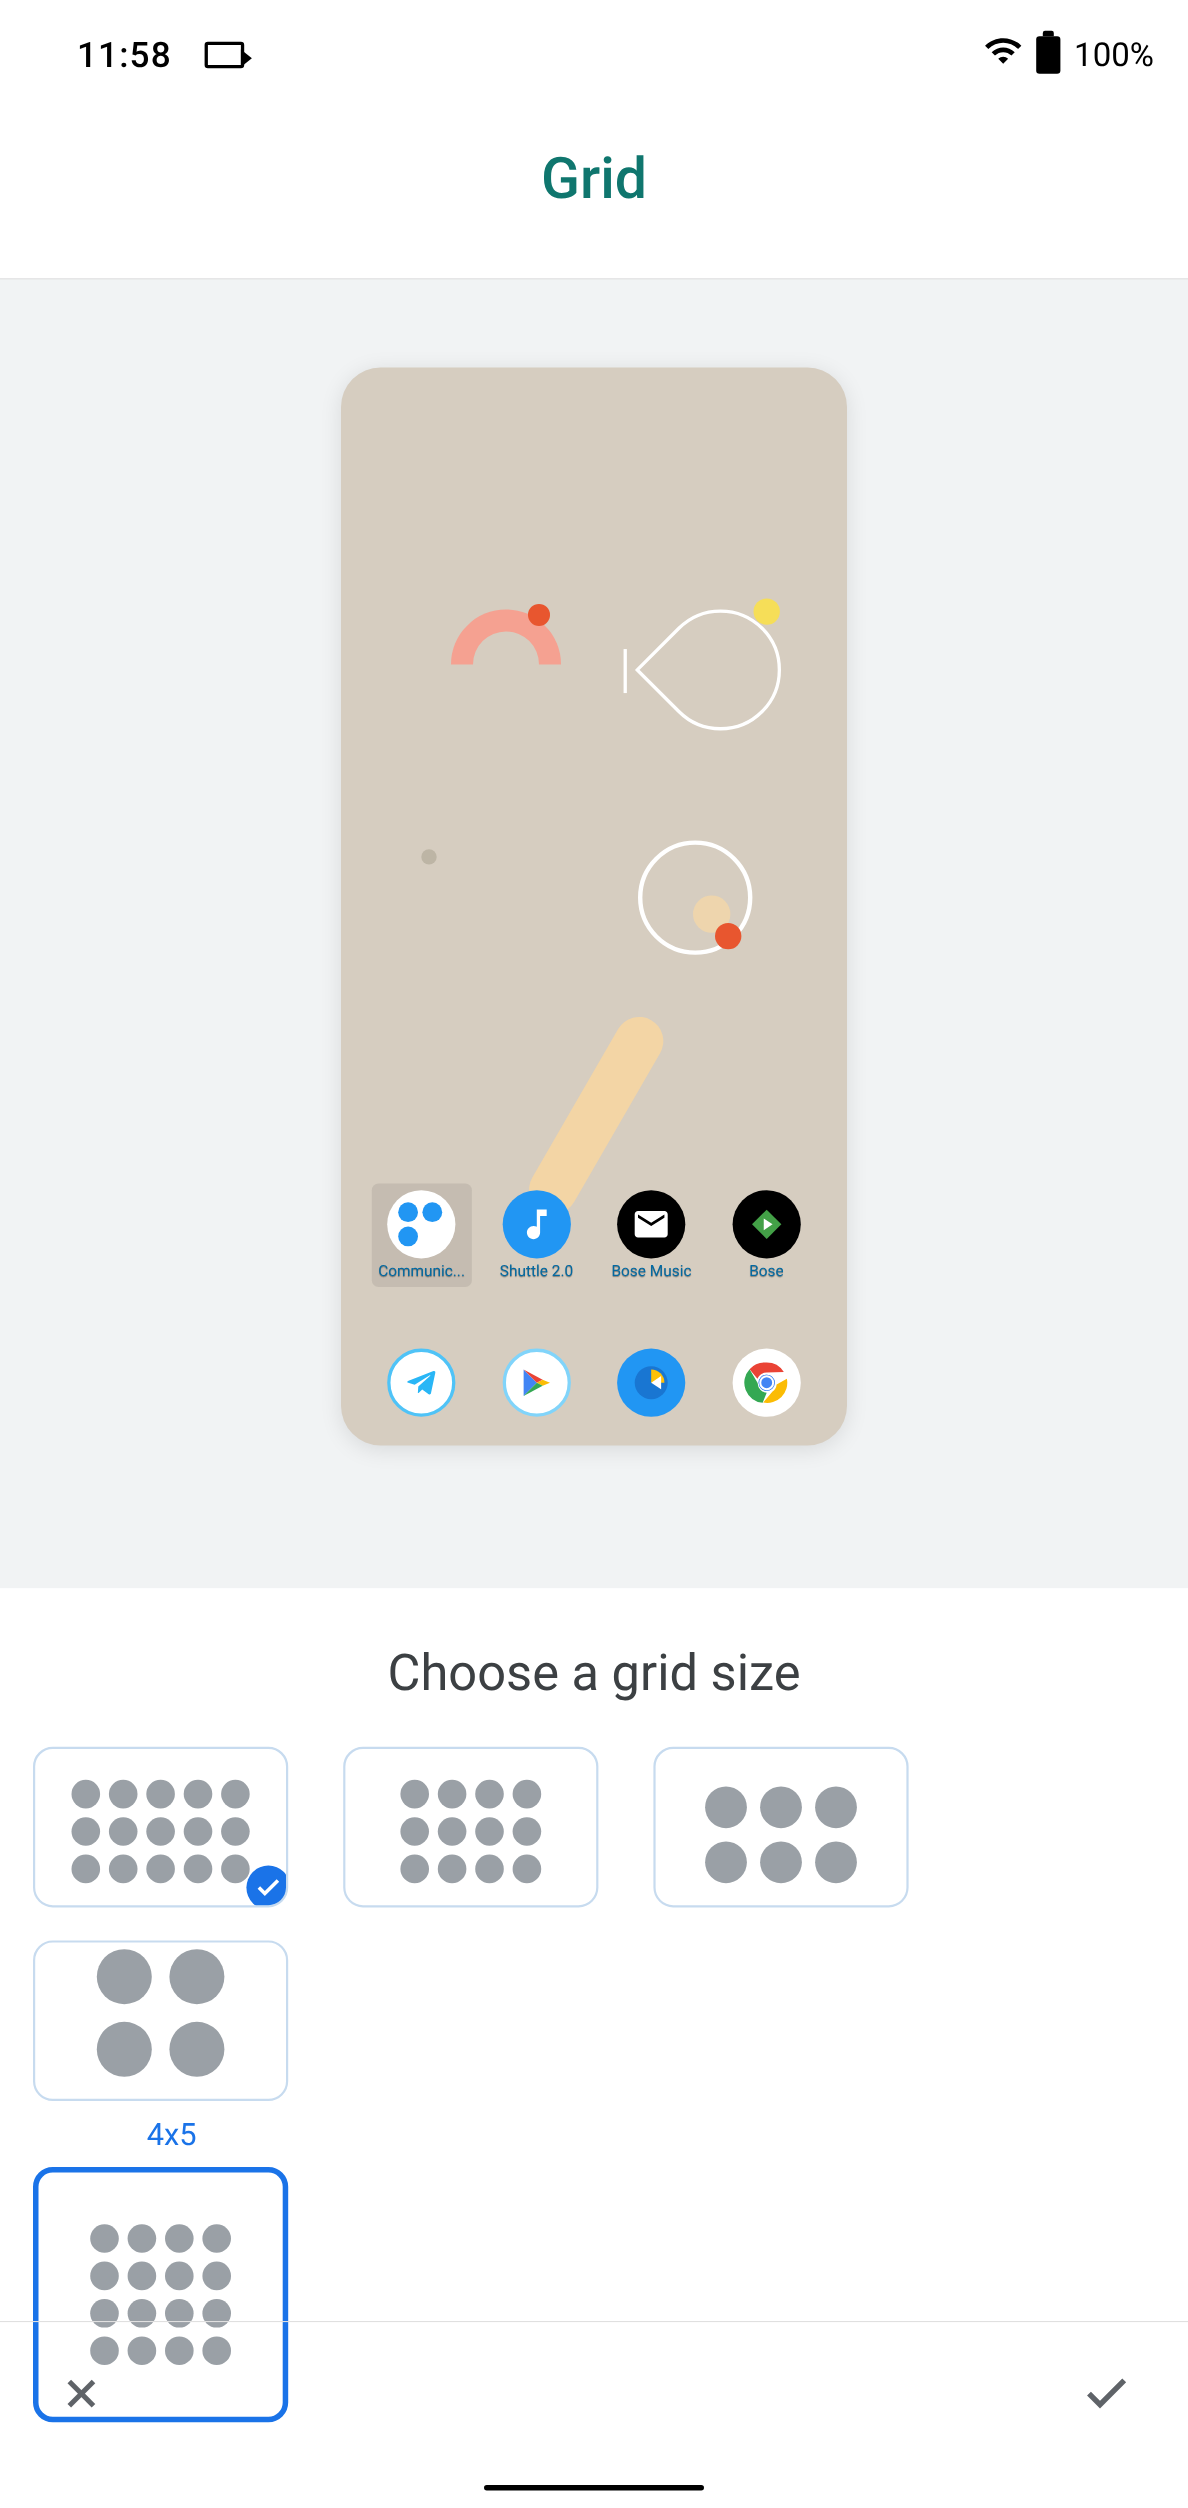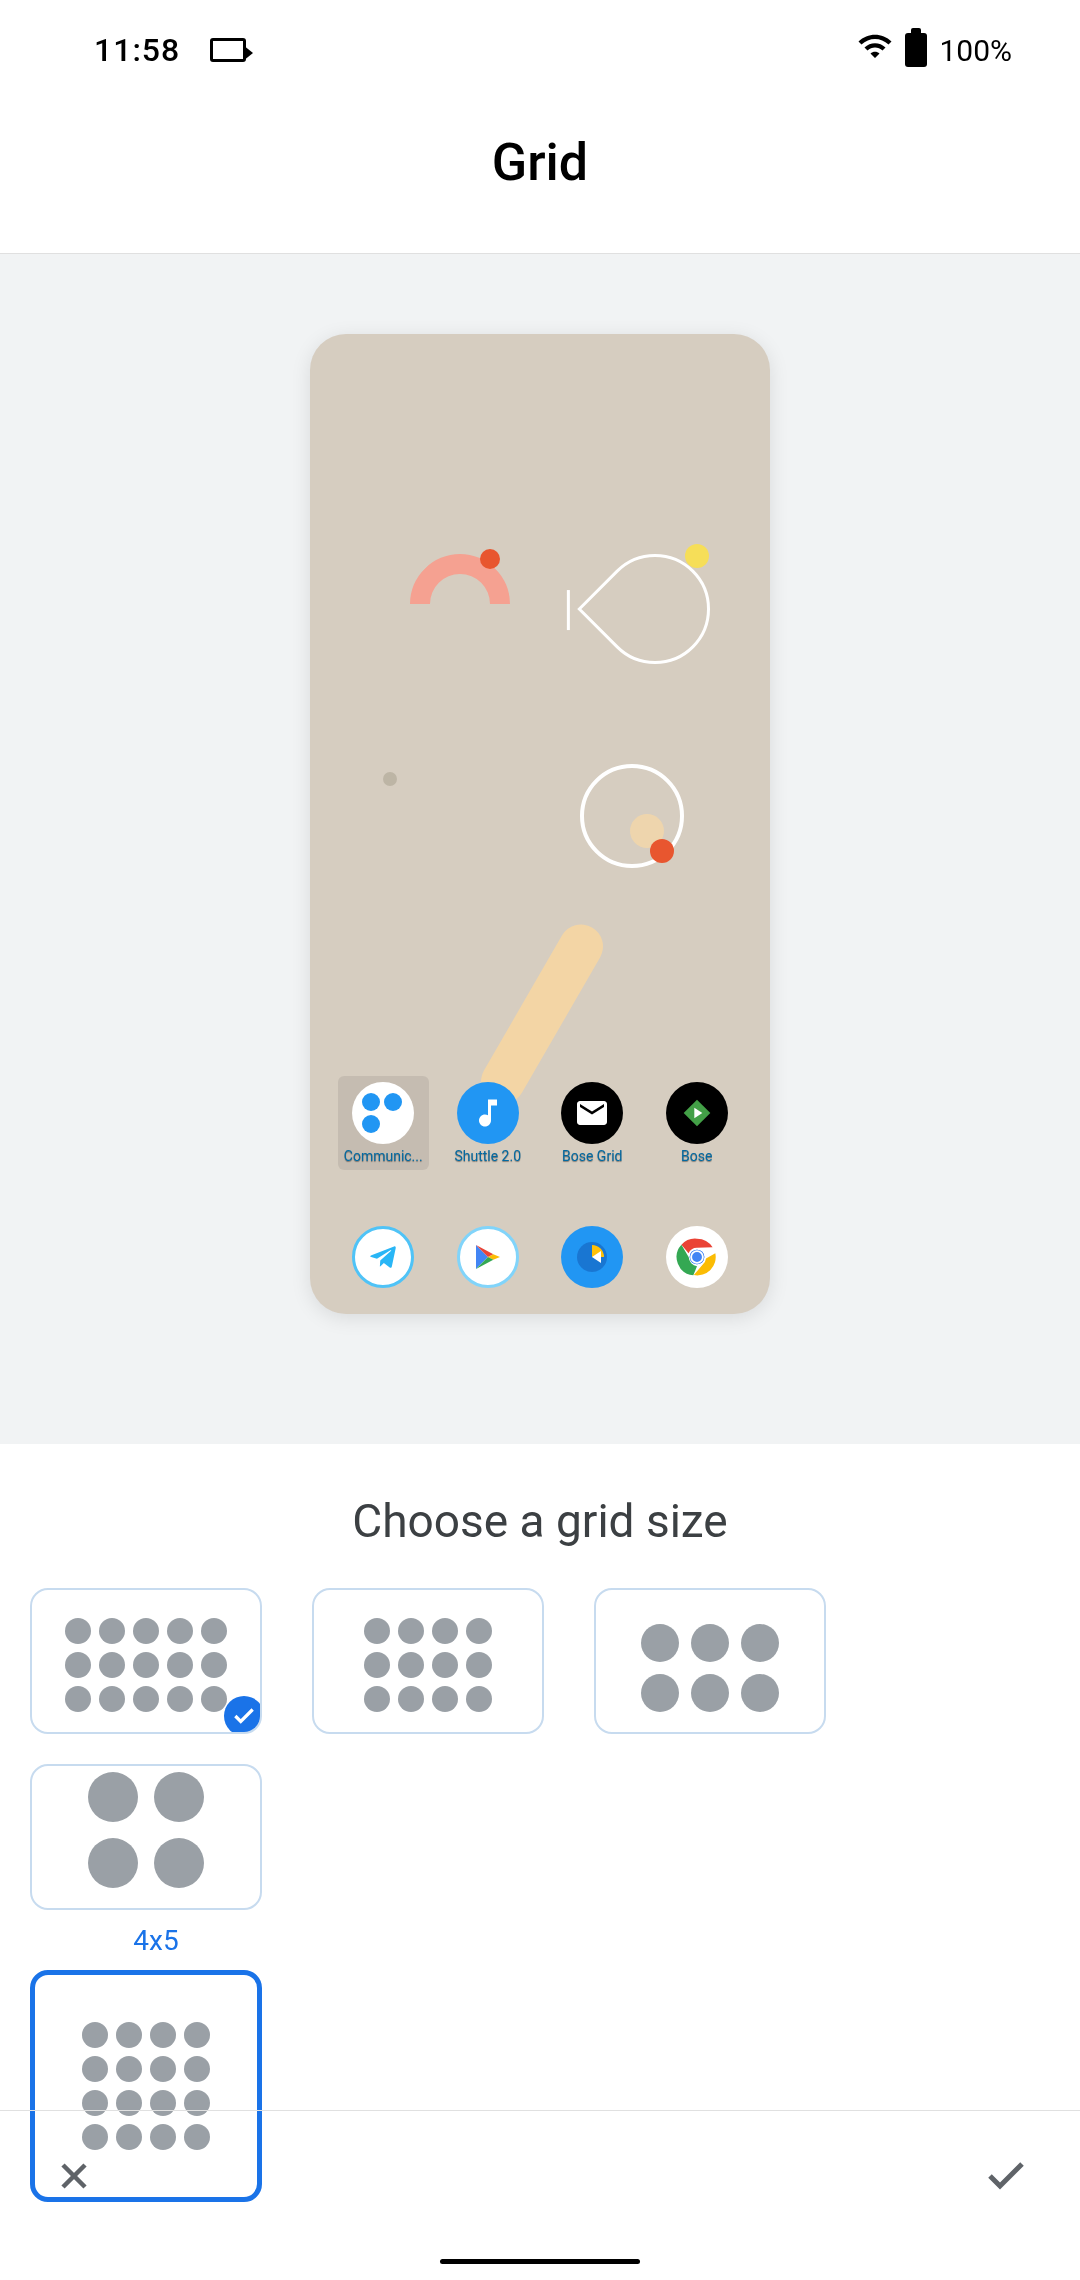--- a/index.html
+++ b/index.html
@@ -9,41 +9,40 @@
       font-family: -apple-system, BlinkMacSystemFont, 'Segoe UI', Roboto, sans-serif;
       background: #fff;
       overflow: hidden;
       position: relative;
     }
     
     
     .status-bar {
       display: flex;
       justify-content: space-between;
-      padding: 28px 68px 20px 70px;
+      padding: 28px 31px 20px 70px;
       font-size: 32px;
       color: #000;
-      margin-left: 24px;
     }
     .status-left { display: flex; align-items: center; gap: 30px; }
     .status-right { display: flex; align-items: center; gap: 12px; }
     .status-time { font-weight: 500; letter-spacing: 1px; }
     .camera-icon { width: 36px; height: 24px; border: 3px solid #000; border-radius: 3px; position: relative; }
     .camera-icon::after { content: ''; position: absolute; right: -10px; top: 4px; width: 0; height: 0; border-top: 8px solid transparent; border-bottom: 8px solid transparent; border-left: 10px solid #000; }
     .wifi-icon svg { width: 36px; height: 36px; }
     .battery-icon { width: 22px; height: 34px; background: #000; border-radius: 3px; position: relative; }
     .battery-icon::before { content: ''; position: absolute; top: -5px; left: 6px; width: 10px; height: 5px; background: #000; border-radius: 2px 2px 0 0; }
     .battery-text { font-size: 30px; }
     
     
     .page-title {
       text-align: center;
       font-size: 52px;
       font-weight: 500;
-      color: #000000;
+      color: #0f766e;
       padding: 40px 0 60px;
     }
     
     
     .preview-area {
       background: #f1f3f4;
       padding: 80px 0 130px;
       display: flex;
       justify-content: center;
       border-top: 1px solid #e0e0e0;
@@ -230,21 +229,21 @@
             </svg>
         </div>
         <span class="app-label">Shuttle 2.0</span>
       </div>
       <div class="app-item">
         <div class="app-icon" style="background:#000;">
           <svg width="36" height="36" viewBox="0 0 24 24" fill="#fff">
               <path d="M20 4H4c-1.1 0-2 .9-2 2v12c0 1.1.9 2 2 2h16c1.1 0 2-.9 2-2V6c0-1.1-.9-2-2-2zm0 4l-8 5-8-5V6l8 5 8-5v2z"></path>
             </svg>
         </div>
-        <span class="app-label">Bose Grid</span>
+        <span class="app-label">Bose Music</span>
       </div>
       <div class="app-item">
         <div class="app-icon" style="background:#000;">
           <svg width="32" height="32" viewBox="0 0 24 24">
               <polygon points="12,2 22,12 12,22 2,12" fill="#43a047"></polygon>
               <polygon points="10,8 16,12 10,16" fill="#fff"></polygon>
             </svg>
         </div>
         <span class="app-label">Bose</span>
       </div>

